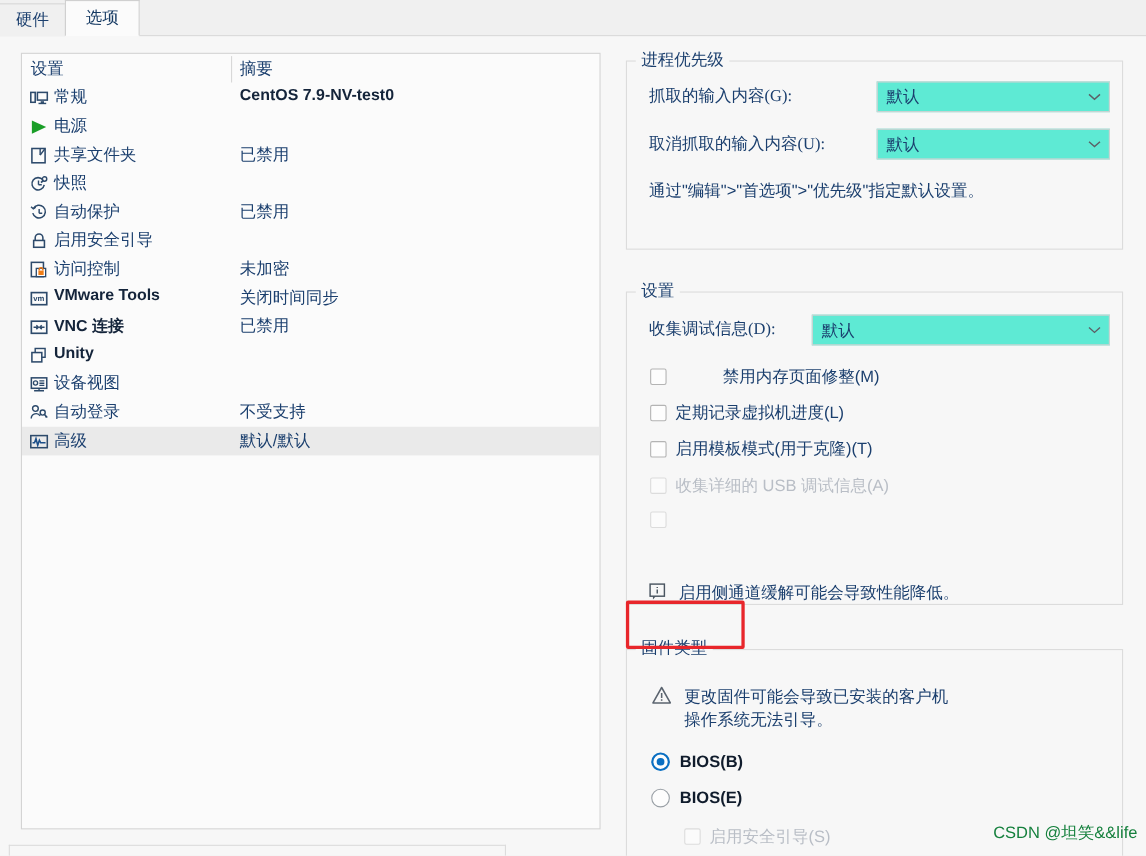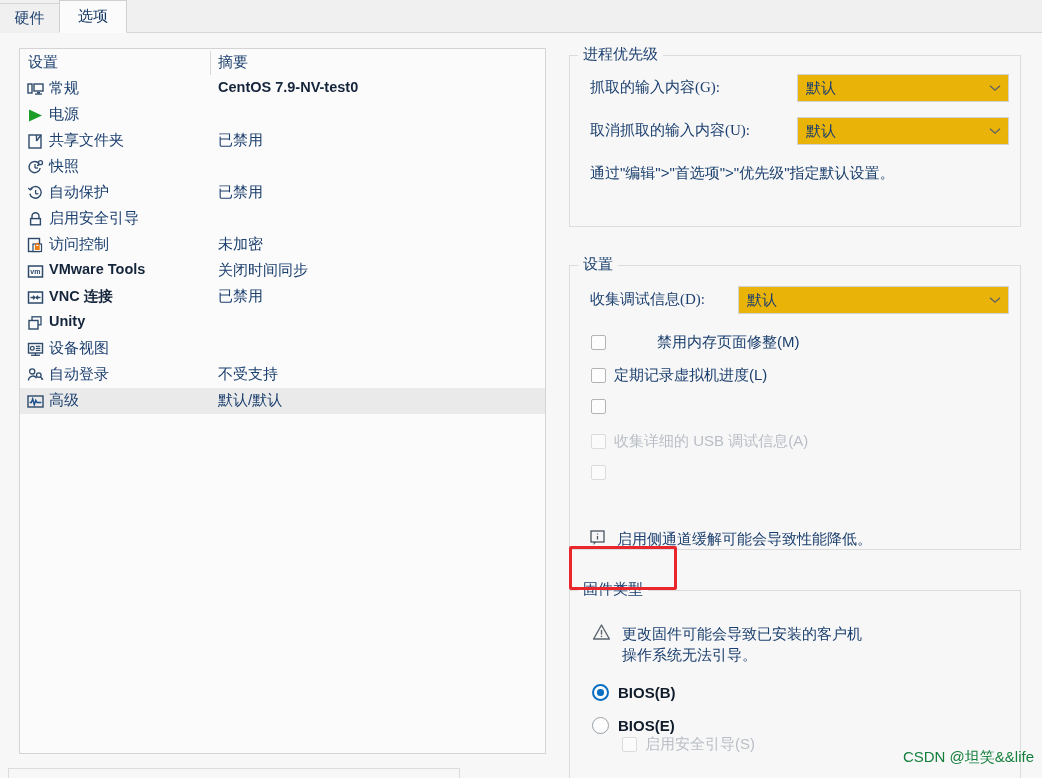--- a/index.html
+++ b/index.html
@@ -175,21 +175,21 @@
   .flabel {
     font-size: 15px;
     color: #1b3f6e;
     white-space: nowrap;
     font-family: Liberation Serif, serif;
   }
 
   .combo {
     position: absolute;
     height: 28px;
-    background: #eab308;
+    background: #5eead4;
     border: 1px solid #d2d2d2;
     box-sizing: border-box;
     display: flex;
     align-items: center;
     cursor: default;
   }
   .combo .cval {
     font-size: 15px;
     color: #1b3f6e;
     padding-left: 8px;
@@ -568,20 +568,21 @@
       <div class="cbrow" style="left:21px; top:67px;gap:43px;">
         <span class="cbox"></span>
         <span class="cbtext">禁用内存页面修整(M)</span>
       </div>
       <div class="cbrow" style="left:21px; top:100px;">
         <span class="cbox"></span>
         <span class="cbtext">定期记录虚拟机进度(L)</span>
       </div>
       <div class="cbrow" style="left:21px; top:133px;">
         <span class="cbox"></span>
+        <span class="cbtext">启用模板模式(用于克隆)(T)</span>
       </div>
       <div class="cbrow disabled" style="left:21px; top:166px;">
         <span class="cbox"></span>
         <span class="cbtext">收集详细的 USB 调试信息(A)</span>
       </div>
       <div class="cbrow disabled" style="left:21px; top:199px;">
         <span class="cbox"></span>
       </div>
 
       <div class="inforow" style="left:20px; top:264px;">
@@ -609,21 +610,21 @@
       </div>
 
       <div class="radiorow" style="left:22px; top:93px;">
         <span class="radio checked"></span>
         <span class="radiotext">BIOS(B)</span>
       </div>
       <div class="radiorow" style="left:22px; top:126px;">
         <span class="radio"></span>
         <span class="radiotext">BIOS(E)</span>
       </div>
-      <div class="cbrow disabled" style="left:52px; top:144px;">
+      <div class="cbrow disabled" style="left:52px; top:160px;">
         <span class="cbox"></span>
         <span class="cbtext">启用安全引导(S)</span>
       </div>
     </div>
 
   </div>
 
   <div class="grp-partial" style="top:735px; left:8px; position:absolute;"></div>
 
 </div>

